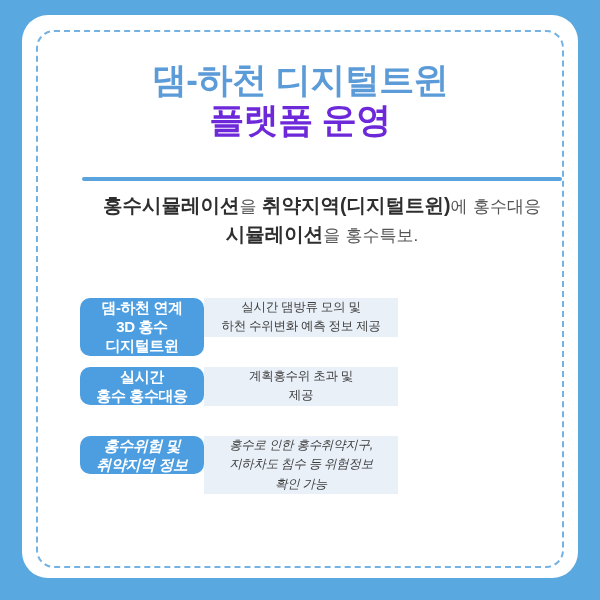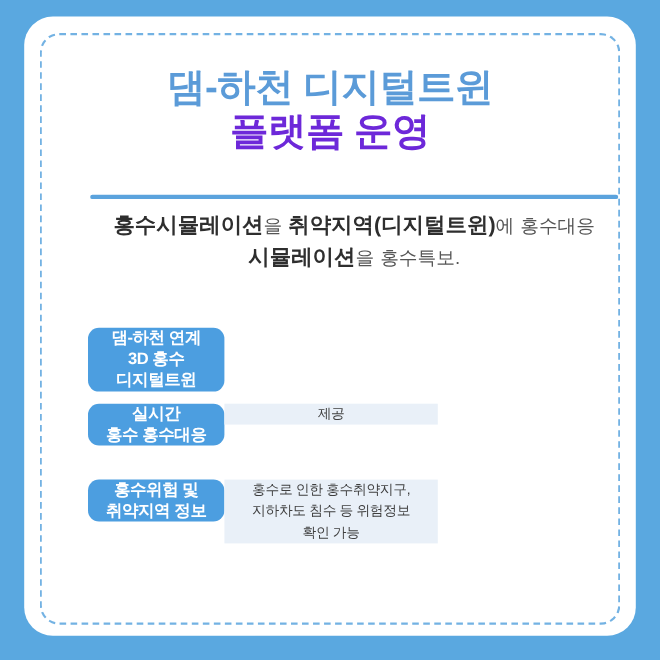--- a/index.html
+++ b/index.html
@@ -87,21 +87,21 @@
     left: 58px;
     top: 283px;
     width: 476px;
   }
   .row {
     display: flex;
     align-items: flex-start;
     height: 60px;
     margin-bottom: 9px;
   }
-  .row:last-child { margin-bottom: 0; }
+  .row:last-child { margin-bottom: 0; font-style: italic; }
 
   .row-label {
     flex: 0 0 124px;
     background: #4c9ee0;
     border-radius: 10px;
     color: #ffffff;
     font-weight: 700;
     font-size: 15px;
     line-height: 1.28;
     display: flex;
@@ -315,20 +315,22 @@
 
   <div id="rows">
 
     <div class="row">
       <div class="row-label">
         <span class="lbl-line">댐-하천 연계</span>
         <span class="lbl-line">3D 홍수</span>
         <span class="lbl-line">디지털트윈</span>
       </div>
       <div class="row-desc">
+        <span class="desc-line">실시간 댐방류 모의 및</span>
+        <span class="desc-line">하천 수위변화 예측 정보 제공</span>
       </div>
       <div class="row-thumb">
         <div class="dam-hill"></div>
         <div class="dam-water-top"></div>
         <div class="dam-body"></div>
         <div class="dam-crest"></div>
         <div class="dam-pool"></div>
         <div class="dam-quay"></div>
         <div class="dam-green"></div>
         <div class="dam-spill"></div>
@@ -344,20 +346,21 @@
         </div>
       </div>
     </div>
 
     <div class="row">
       <div class="row-label">
         <span class="lbl-line">실시간</span>
         <span class="lbl-line">홍수 홍수대응</span>
       </div>
       <div class="row-desc">
+        <span class="desc-line">계획홍수위 초과 및</span>
         <span class="desc-line">제공</span>
       </div>
       <div class="row-thumb">
         <div class="mon-map">
           <div class="mon-urban"></div>
           <div class="mon-river"></div>
           <div class="marker orange-top"></div>
           <div class="marker red"></div>
           <div class="marker yellow"></div>
           <div class="marker orange-mid"></div>

